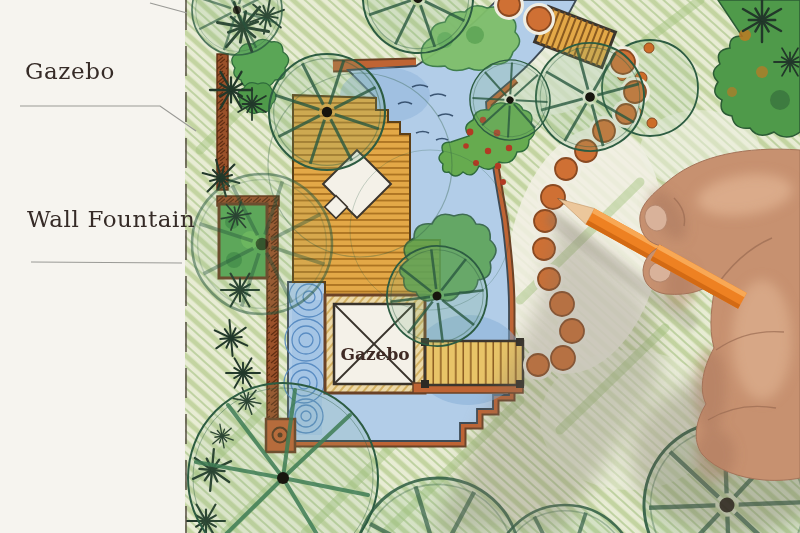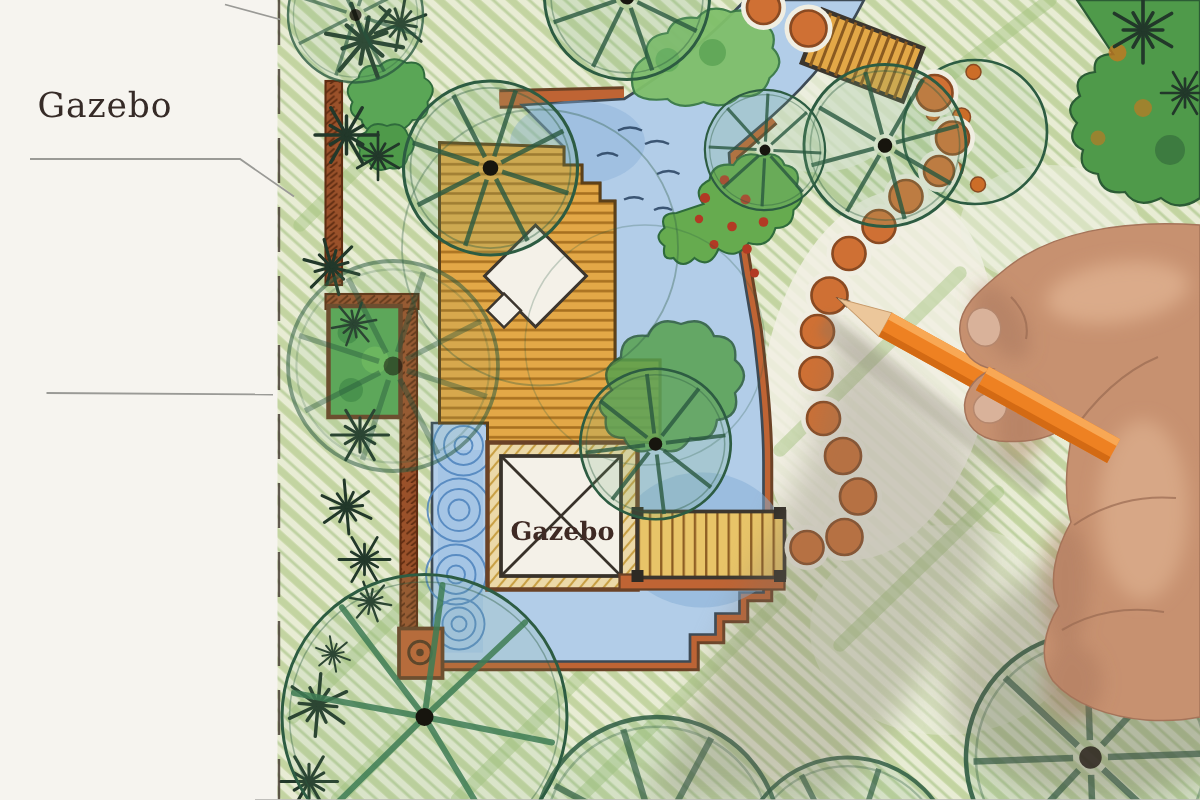--- a/index.html
+++ b/index.html
@@ -379,14 +379,15 @@
 </g>
 
 <g transform="translate(557,198) rotate(29)">
   <rect x="112" y="-9" width="100" height="18" fill="var(--pencil)"></rect>
   <rect x="112" y="-9" width="100" height="5" fill="#f8a855"></rect>
   <rect x="112" y="4.5" width="100" height="4.5" fill="var(--pencil-dark)"></rect>
 </g>
 </svg>
 
 <div class="margin-label" id="patio-label">Gazebo</div>
+<div class="margin-label" id="wallfountain-label">Wall Fountain</div>
 
 </div>
 
 </body></html>

